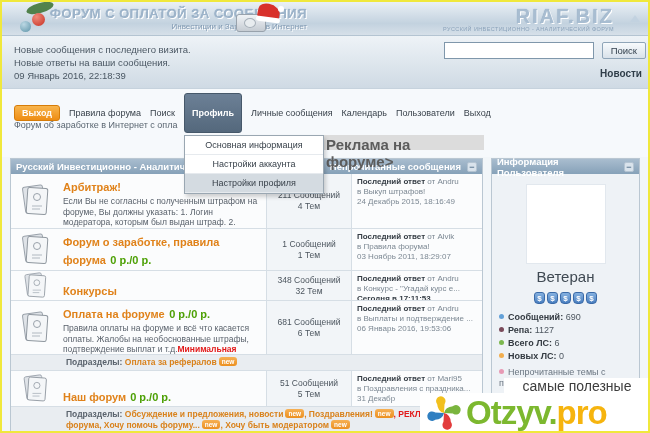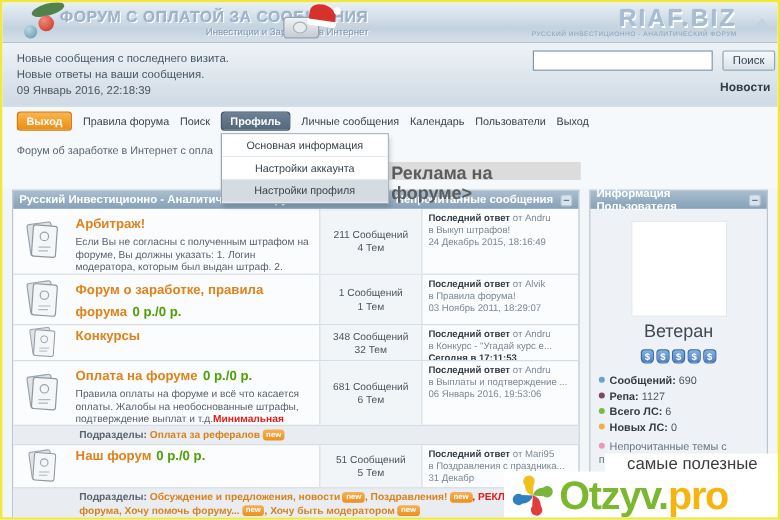--- a/index.html
+++ b/index.html
@@ -31,38 +31,38 @@
   .infostrip { position:relative; height:53px; background:linear-gradient(#eef3f7,#cfdae4); border-bottom:1px solid #c6d2dd; padding:7px 0 0 12px; font-size:9.5px; color:#4a5763; line-height:13px; }
   .search-zone { position:absolute; right:2px; top:6px; }
   .search-zone input { width:150px; height:17px; border:1px solid #7f97ab; font-size:9px; padding:0 3px; background:#fff; vertical-align:middle; }
   .search-zone button { font-size:9.5px; padding:2px 8px; margin-left:5px; background:linear-gradient(#f7fafc,#d9e2ea); border:1px solid #8fa5b8; border-radius:2px; color:#33414e; vertical-align:middle; }
   .news-label { position:absolute; right:6px; top:31px; font-size:10px; font-weight:bold; color:#2f3d49; }
   
   .midzone { position:relative; height:68px; background:#f6f9fc; }
   .nav { display:flex; gap:9px; align-items:center; padding:4px 0 0 12px; font-size:9px; color:#39424b; list-style:none; }
   .nav li { cursor:pointer; white-space:nowrap; }
   .pill-orange { background:linear-gradient(#f8b54d,#ee8d14); border:1px solid #d67c08; border-radius:3px; color:#fff; font-weight:bold; padding:2px 7px; }
-  .pill-dark { position:relative; background:linear-gradient(#6c8096,#54687c); border:1px solid #46586a; border-radius:3px; color:#fff; font-weight:bold; padding:2px 7px;text-align:center; }
+  .pill-dark { position:relative; background:linear-gradient(#6c8096,#54687c); border:1px solid #46586a; border-radius:3px; color:#fff; font-weight:bold; padding:14px 7px;text-align:center; }
   .dropdown { position:absolute; top:100%; left:-1px; margin-top:3px; width:140px; background:#fff; border:1px solid #9aa7b2; box-shadow:2px 3px 4px rgba(0,0,0,.18); z-index:9; font-weight:normal; }
   .dd-item { padding:4px 9px; font-size:9px; color:#39424b; border-bottom:1px solid #e6eaee; background:#fff; cursor:pointer; }
   .dd-item.active { background:#d4dbe1; }
   .board-intro { position:absolute; left:12px; top:31px; font-size:9px; color:#5a6671; }
   .ad-label { position:absolute; left:310px; top:46px; width:172px; height:15px; background:#dcdcdc; color:#5c5c5c; font-weight:bold; font-size:15px; padding:1px 4px 0 14px; cursor:pointer; }
   
   .main { display:flex; gap:8px; padding:1px 8px 0; align-items:flex-start; }
   .panel-left { flex:1; border:1px solid #bac7d2; background:#fbfcfd; }
   .cat-header { height:15px; background:linear-gradient(#a9bdcf,#86a1b8); display:flex; align-items:center; padding:0 5px; color:#fff; font-size:9.5px; font-weight:bold; }
   .cat-title { flex:1; }
   .unread { margin-right:6px; cursor:pointer; }
   .minbtn { width:10px; height:10px; background:#d9e3ec; border:1px solid #b4c4d2; border-radius:2px; color:#5d7892; font-size:9px; line-height:8px; text-align:center; cursor:pointer; }
   .frow { display:flex; border-top:1px solid #d6dee5; overflow:hidden; }
   .h54{height:54px} .h42{height:42px} .h30{height:30px} .h36{height:36px}
   .fcell-icon { width:50px; display:flex; align-items:center; justify-content:center; }
   .fcell-main { flex:1; padding:3px 6px 3px 2px; overflow:hidden; }
-  .fcell-main.vcenter { display:flex; align-items:flex-start; gap:4px; }
+  .fcell-main.vcenter { display:flex; align-items:flex-end; gap:4px; }
   .fcell-stats { width:86px; background:#f2f5f8; border-left:1px solid #d6dee5; border-right:1px solid #d6dee5; display:flex; flex-direction:column; align-items:center; justify-content:center; font-size:8.5px; color:#4c555e; line-height:11px; text-align:center; }
   .fcell-last { width:130px; padding:3px 5px; font-size:8px; color:#7c8893; line-height:10px; }
   .lp-bold { font-weight:bold; color:#343c44; }
   .lp-link { cursor:pointer; }
   .f-title { font-size:11px; font-weight:bold; color:#e0821a; cursor:pointer; }
   .f-money { font-size:11px; font-weight:bold; color:#4da005; }
   .f-desc { font-size:8.5px; color:#59616b; line-height:10.5px; margin-top:1px; }
   .f-warn { color:#e21b1b; font-weight:bold; }
   .substrip { border-top:1px solid #d6dee5; background:#e9edf1; padding:2px 6px 2px 55px; font-size:8.5px; line-height:11px; color:#5a636d; }
   .substrip.h26 { height:26px; overflow:hidden; }

